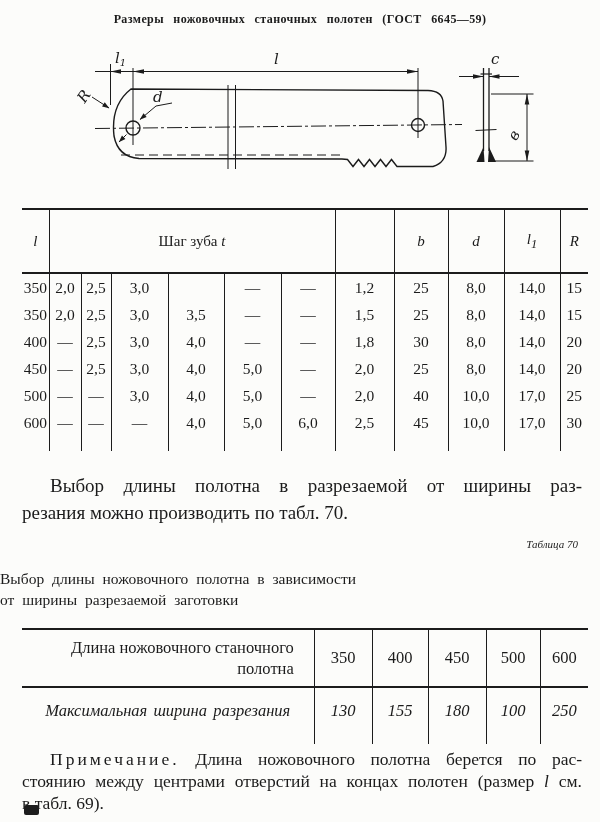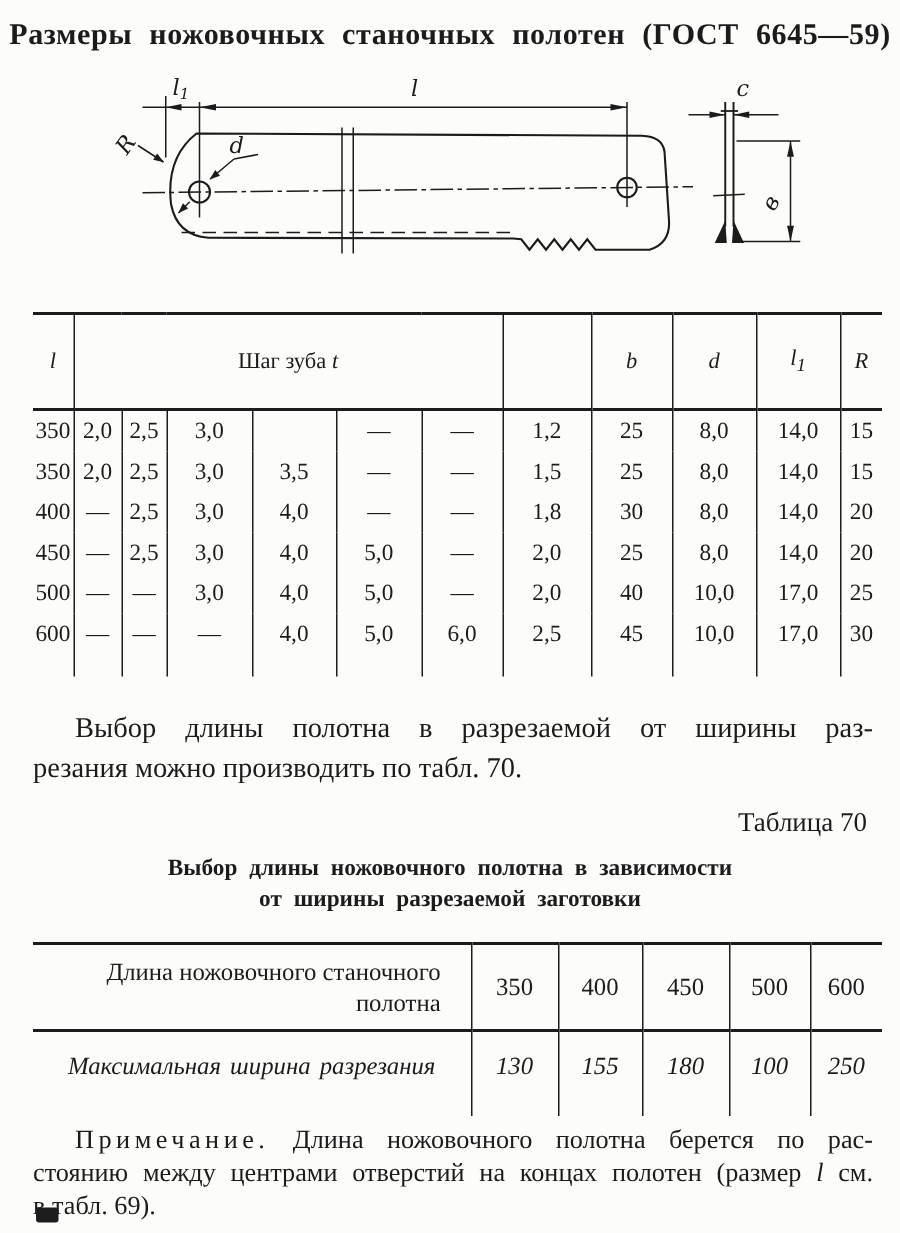--- a/index.html
+++ b/index.html
@@ -4,21 +4,21 @@
 <style>
   html,body { margin:0; padding:0; background:#888; }
   .page {
     position:relative; width:600px; height:822px; margin:0 auto;
     background:#fcfcfa; color:#1b1b1b;
     font-family:"Liberation Serif","DejaVu Serif",serif;
     overflow:hidden;
   }
   .title {
     position:absolute; top:12px; left:0; width:100%;
-    text-align:center; font-weight:bold; font-size:20px;
+    text-align:center; font-weight:bold; font-size:12px;
     letter-spacing:.4px; word-spacing:6px;
   }
   .fig { position:absolute; top:48px; left:0; width:600px; height:150px; }
   .fig text { font-family:"DejaVu Serif",serif; font-style:italic; font-size:15px; fill:#1b1b1b; }
 
   
   table.t1 {
     position:absolute; top:208px; left:22px; width:566px;
     border-collapse:collapse; table-layout:fixed; font-size:15.5px;
   }
@@ -31,25 +31,25 @@
   .t1 tbody td { border-left:1.4px solid #1c1c1c; height:27px; }
   .t1 tbody td:first-child { border-left:none; }
   .t1 tbody tr.sp td { height:15px; }
   .ital { font-style:italic; }
 
   
   .para { position:absolute; top:472px; left:22px; width:560px; font-size:19px; line-height:27px; }
   .jline { text-align:justify; text-align-last:justify; }
   .indent { text-indent:28px; }
 
-  .caption70 { position:absolute; top:538px; right:22px; font-size:18px; }
+  .caption70 { position:absolute; top:538px; right:22px; font-style:italic; font-size:11px; }
 
   .t70title {
-    position:absolute; top:568px; left:0; width:100%; text-align:center;
-    font-weight:bold; font-size:15.5px; line-height:21px; word-spacing:4px;
+    position:absolute; top:568px; left:0; width:100%; 
+    font-weight:normal; font-size:15.5px; line-height:21px; word-spacing:4px;
   }
 
   
   table.t70 {
     position:absolute; top:628px; left:22px; width:566px;
     border-collapse:collapse; table-layout:fixed; font-size:16.5px;
   }
   .t70 td { padding:0; text-align:center; }
   .t70 td + td { border-left:1.4px solid #1c1c1c; }
   .t70 tr.r1 td { border-top:2px solid #1c1c1c; border-bottom:2px solid #1c1c1c; height:56px; }

